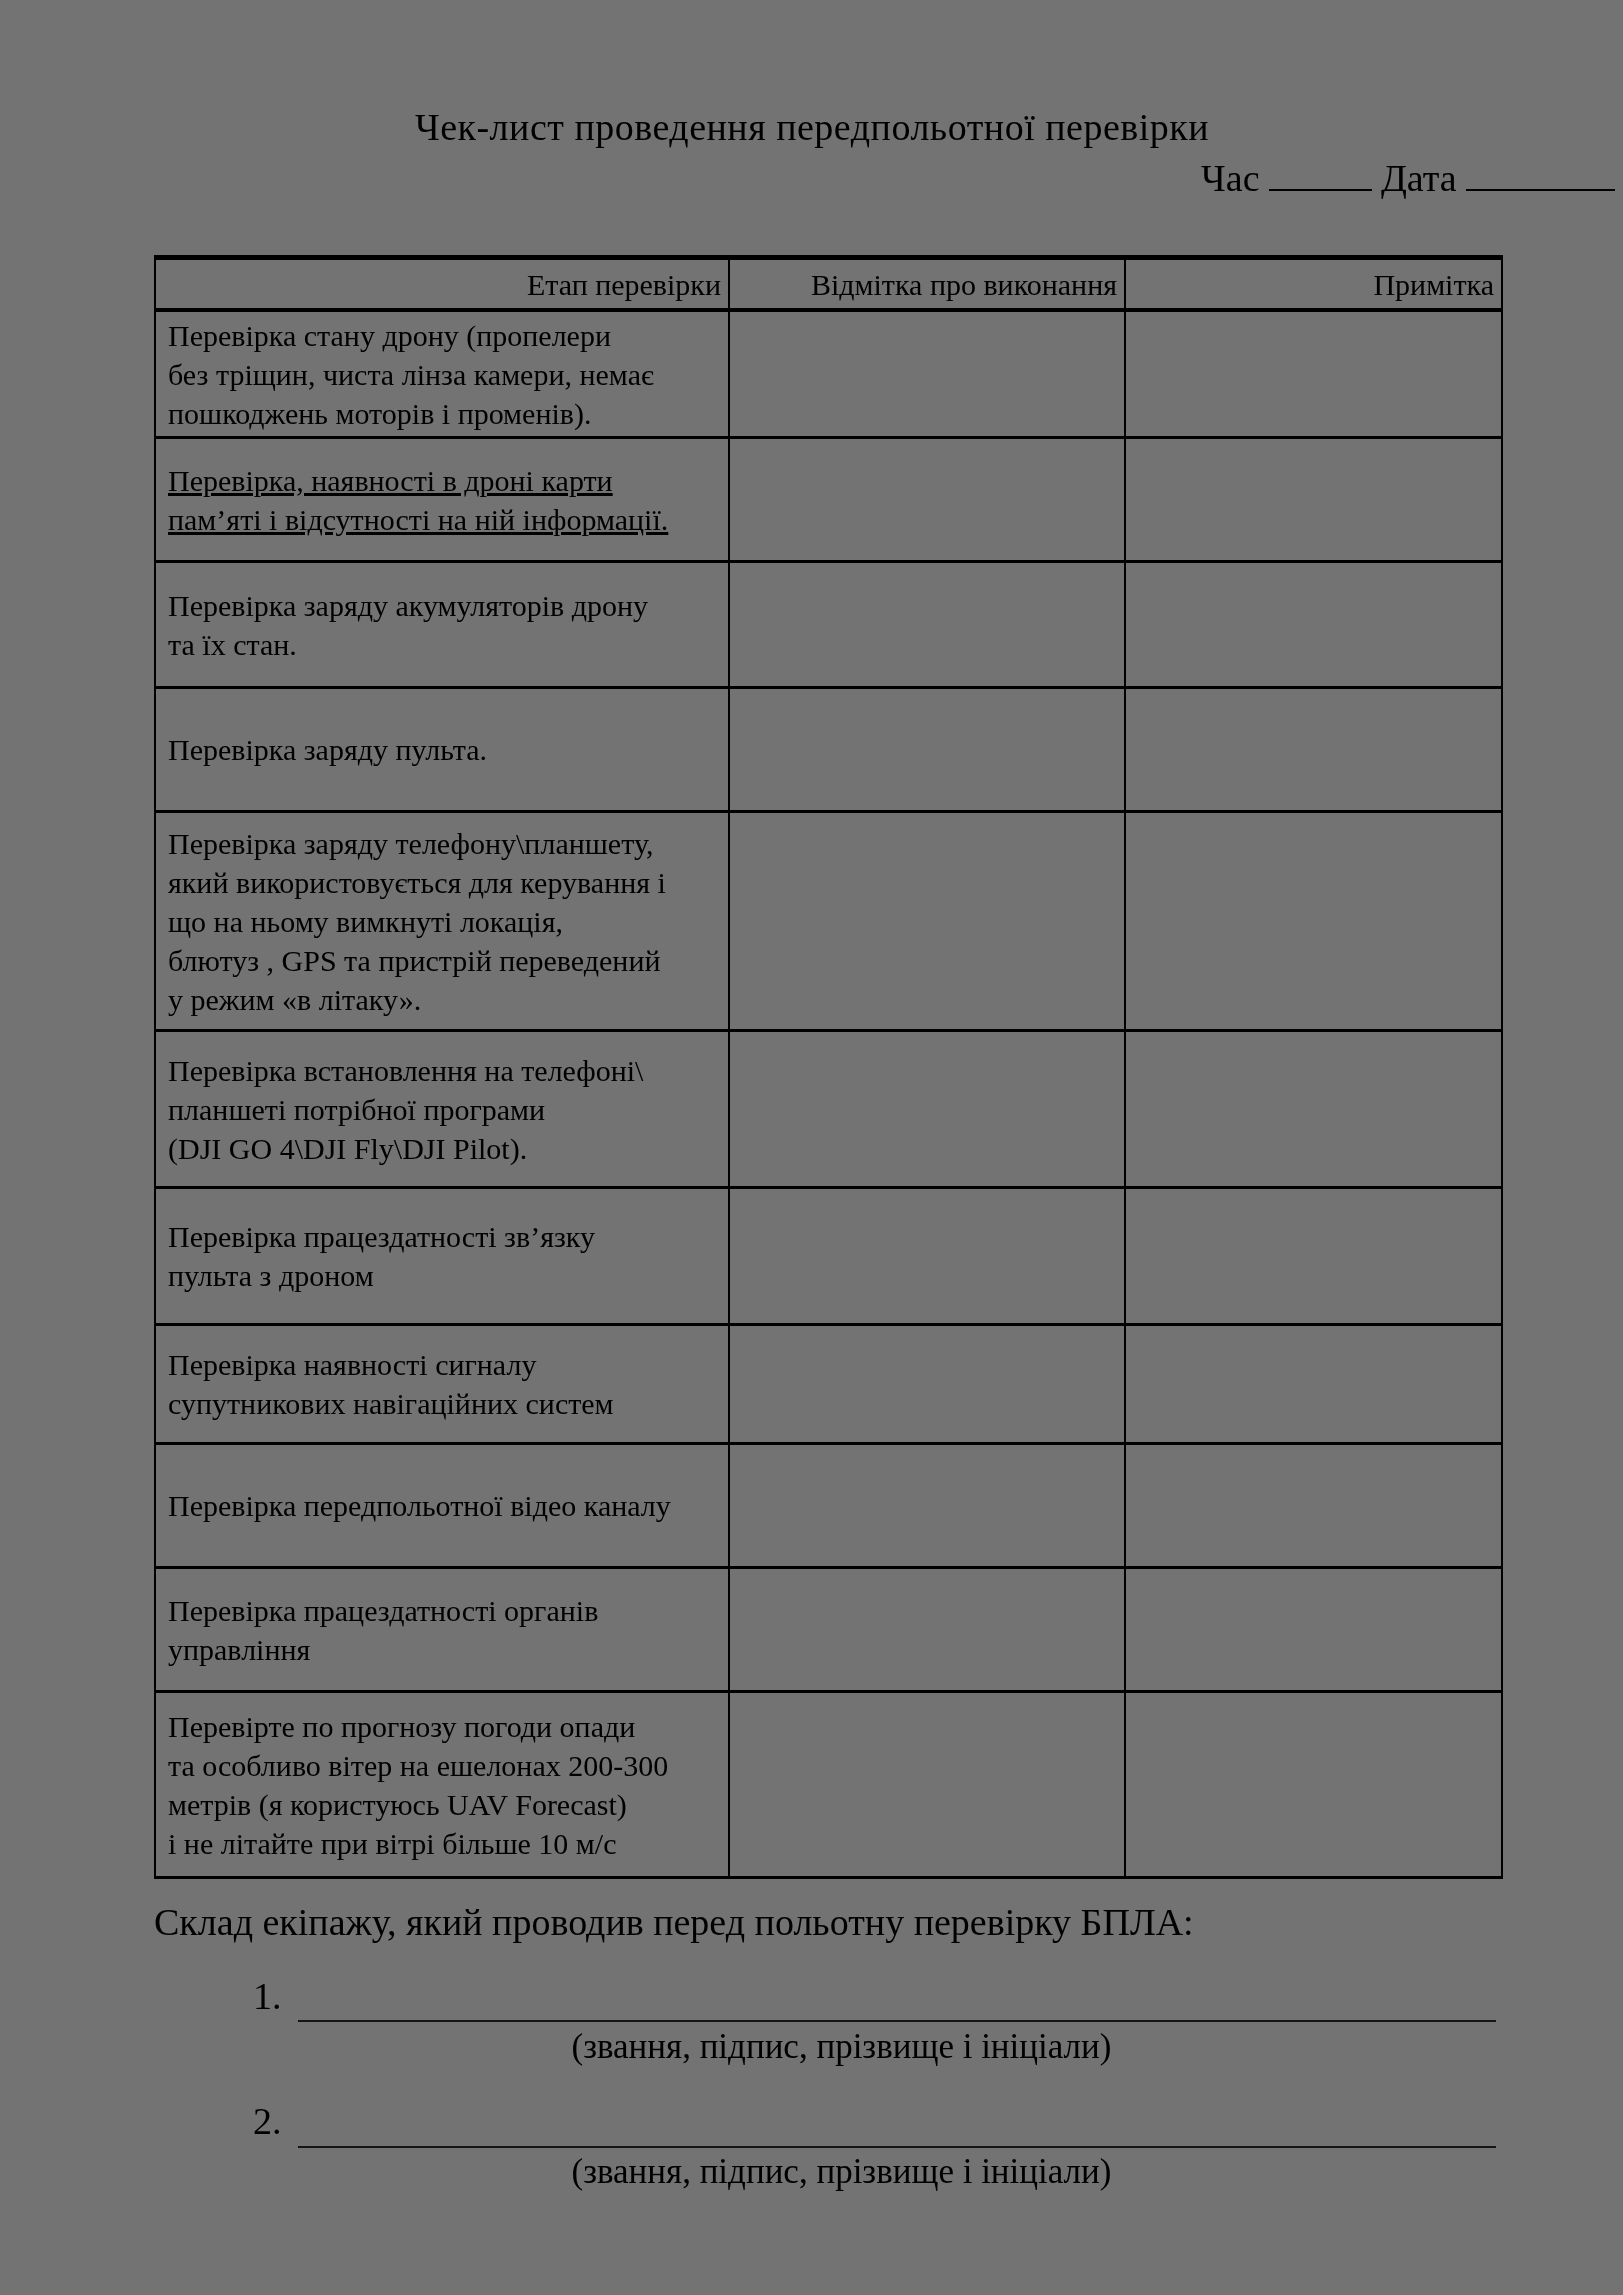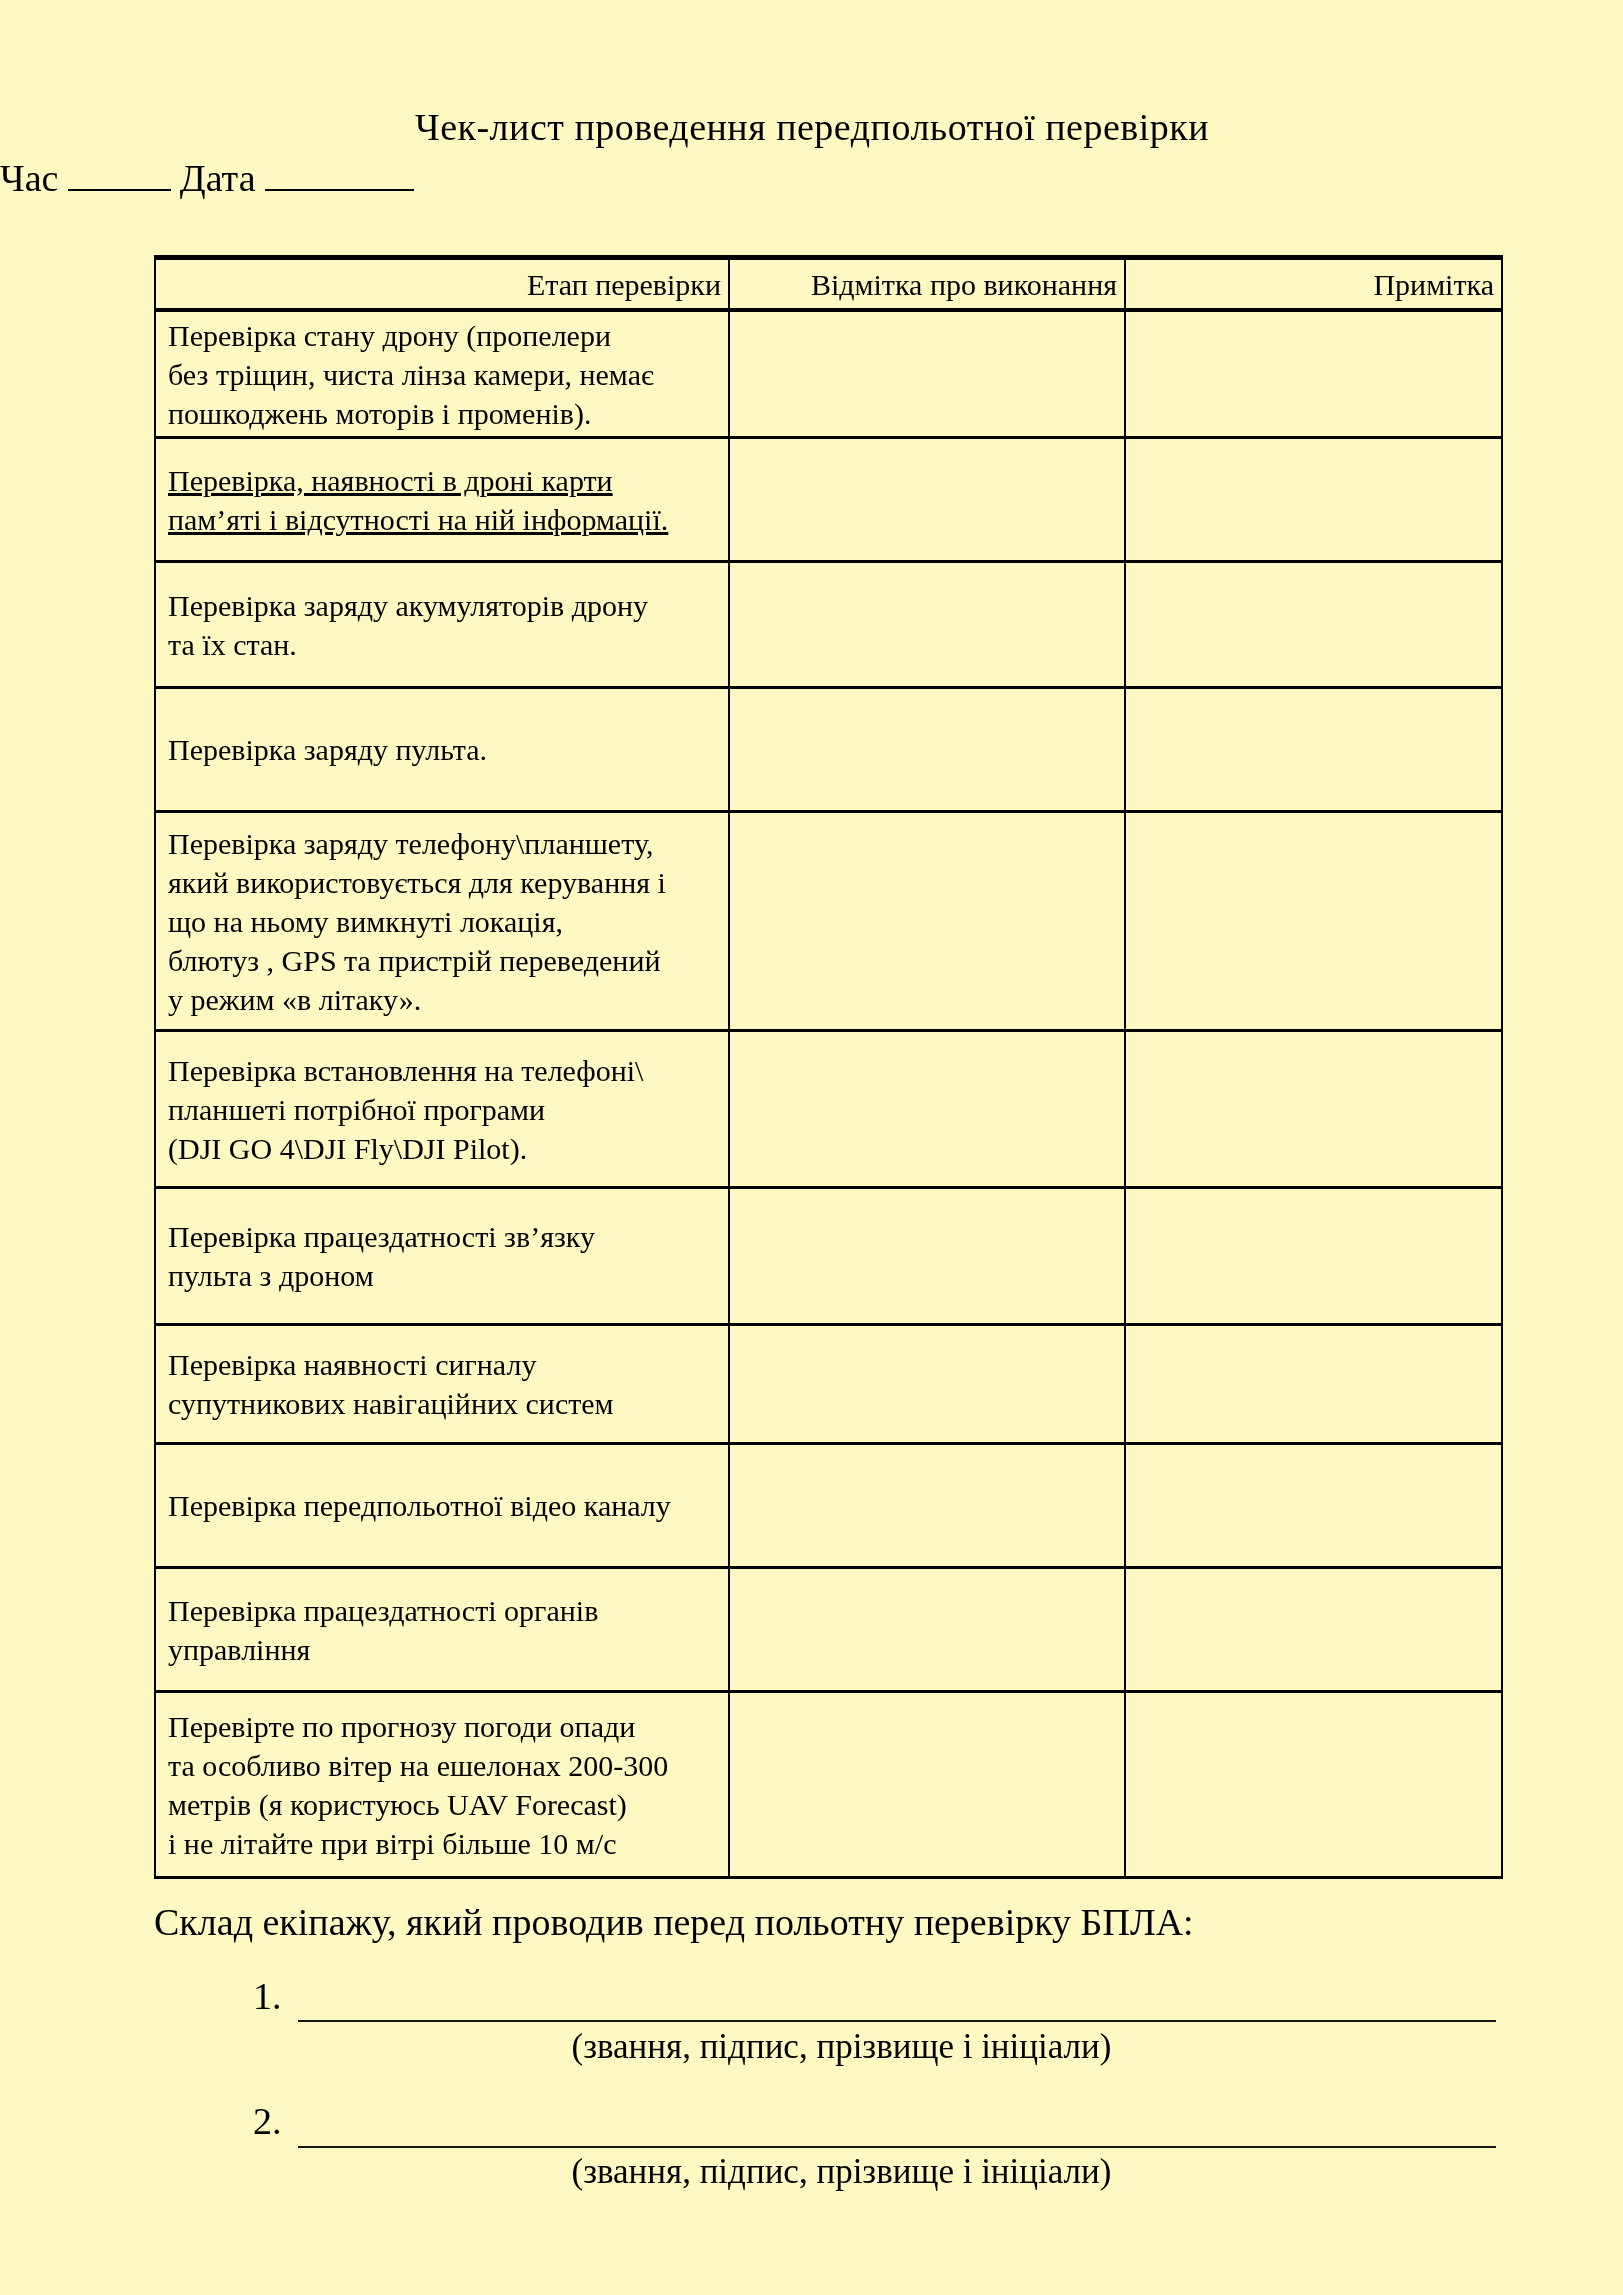--- a/index.html
+++ b/index.html
@@ -1,32 +1,32 @@
 <!DOCTYPE html>
 <html lang="uk" style="font-size:14.7px"><head>
 <meta charset="utf-8">
 <style>
   html,body { margin:0; padding:0; background:#ffffff; }
   .page {
     position:relative;
     width:1624px;
     height:2296px;
-    background:#fef9c3;
+    background:#737373;
     color:#000000;
     font-family:"Liberation Serif","DejaVu Serif",serif;
     overflow:hidden;
   }
   .title {
     position:absolute; top:105px; left:0; width:100%;
     text-align:center; font-size:38px; line-height:44px;
     letter-spacing:0.5px;
   }
   .timedate {
     position:absolute; top:156px; left:0; width:100%;
-    text-align:left; font-size:38px; line-height:44px;
+    text-align:right; font-size:38px; line-height:44px;
   }
   .blank {
     display:inline-block;
     border-bottom:2.8px solid #000;
     height:33px;
     margin:0 9.2px;
     vertical-align:baseline;
   }
   .blank-time { width:103px; }
   .blank-date { width:149px; }

